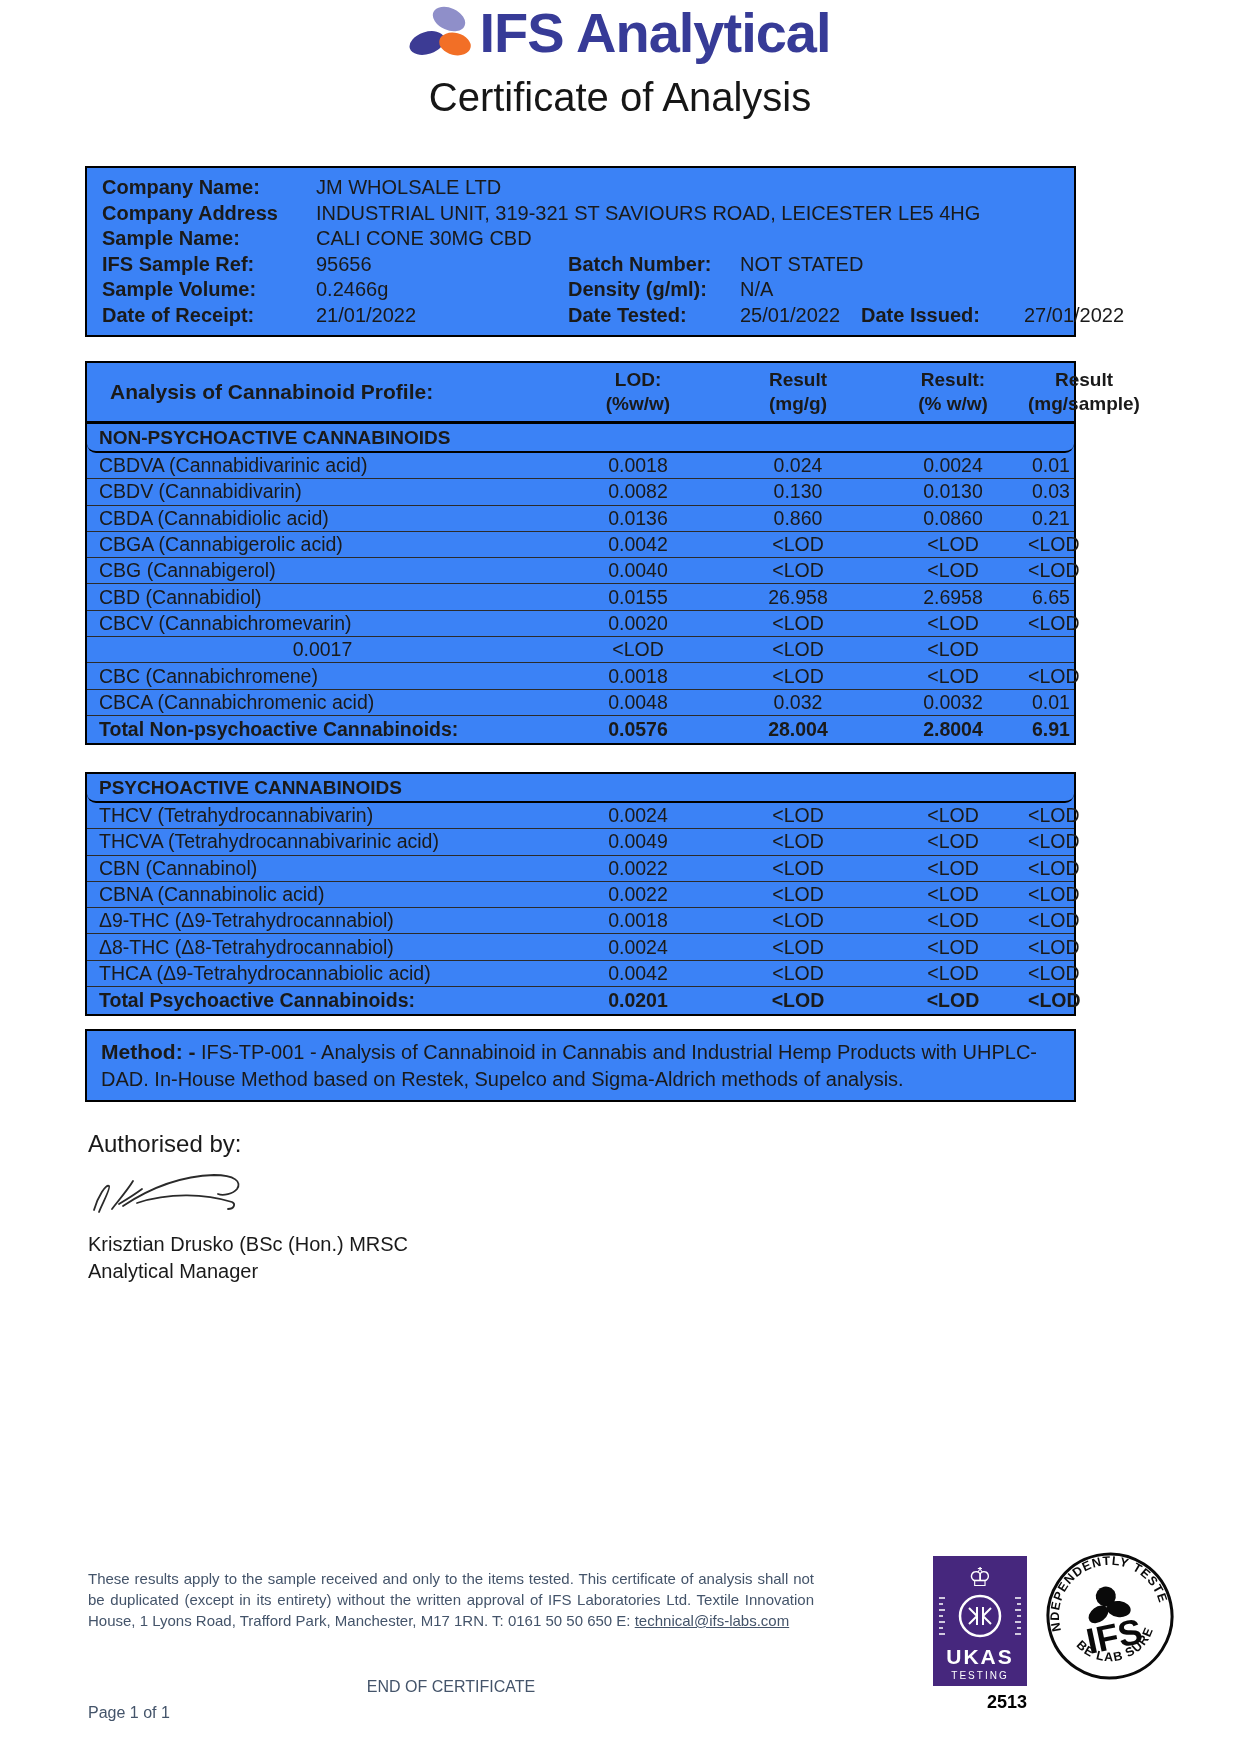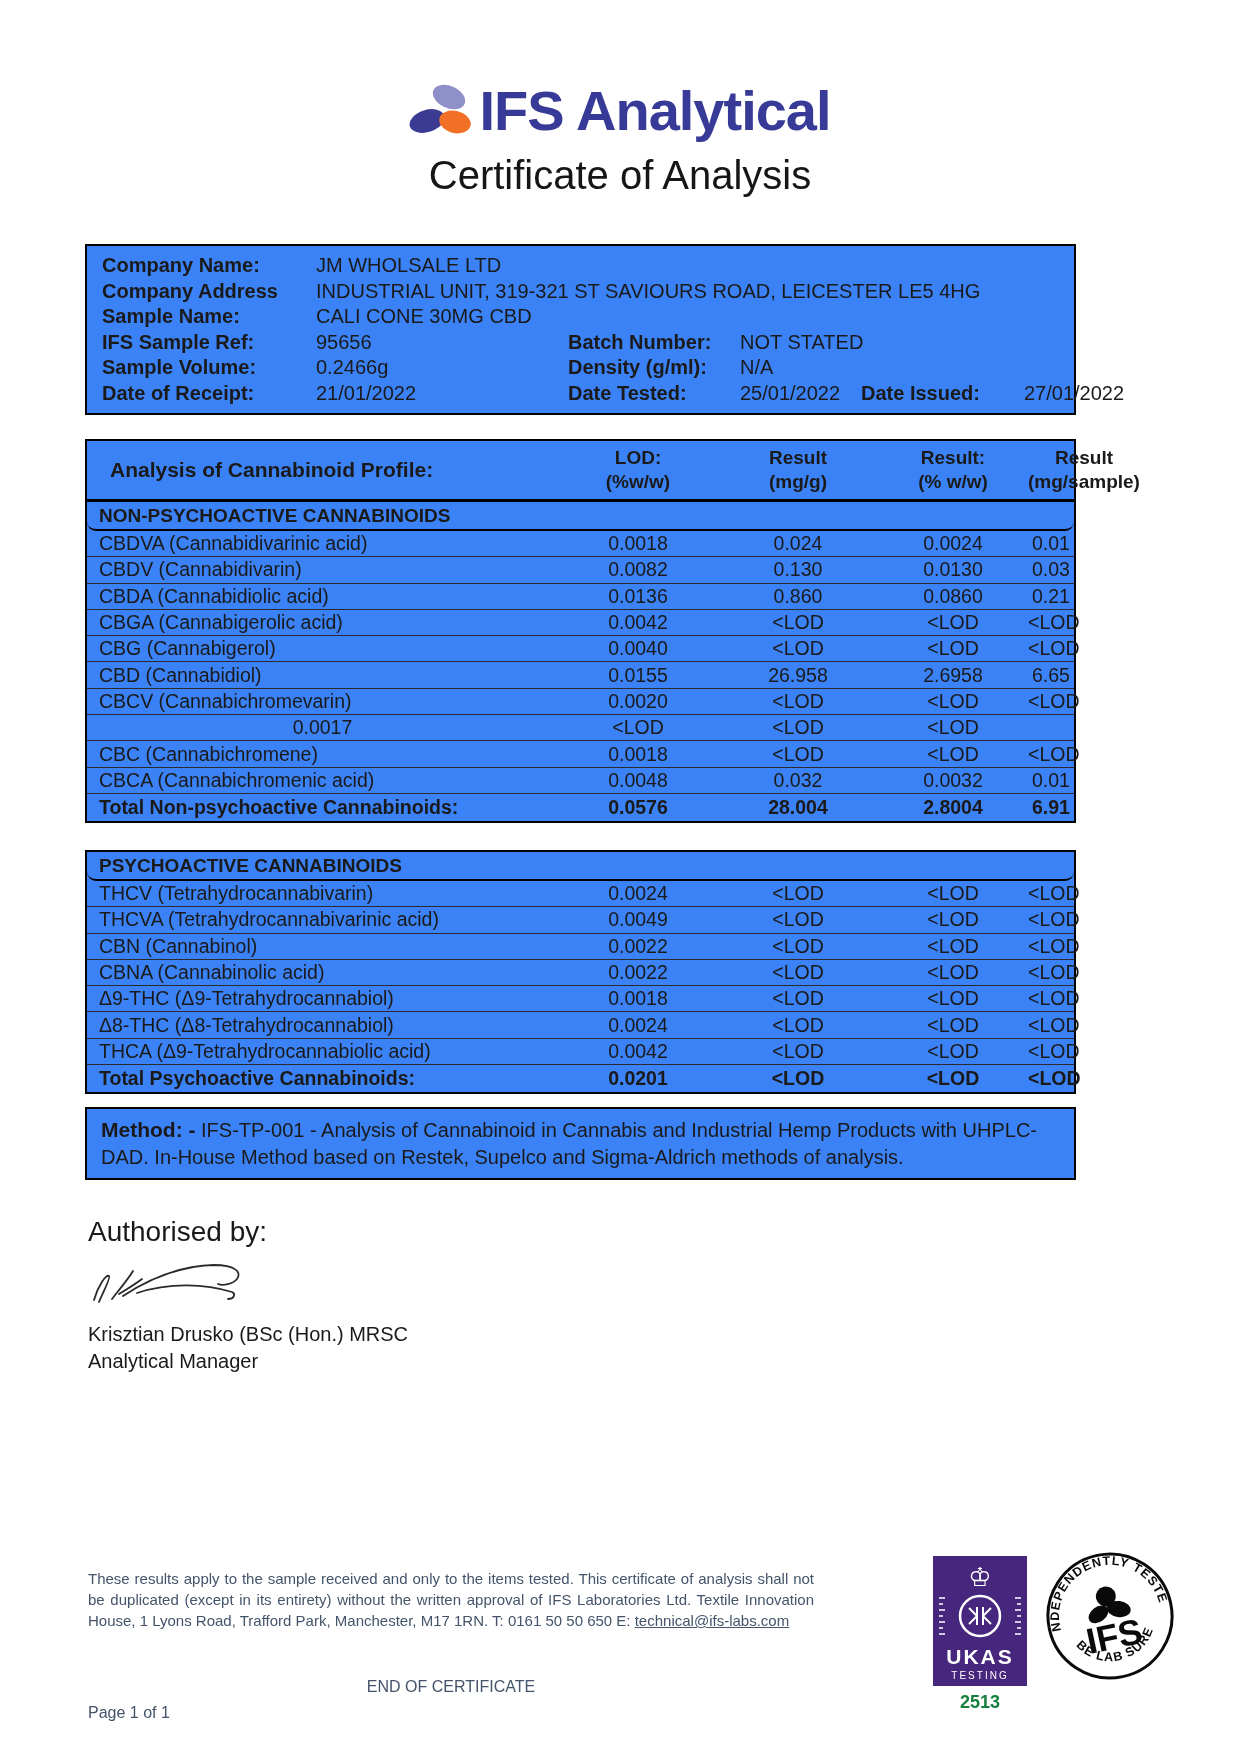--- a/index.html
+++ b/index.html
@@ -6,21 +6,20 @@
   .page{
     position:relative;
     width:1240px;height:1754px;
     background:#ffffff;
     font-family:"Liberation Sans", sans-serif;
     color:#1a1a1a;
     overflow:hidden;
   }
   
   .brand-row{
-    padding-top:78px;
     display:flex;justify-content:center;align-items:center;gap:4px;
   }
   .brand-text{
     font-size:56px;font-weight:bold;color:#373b97;letter-spacing:-1px;
   }
   .doc-title{
     margin:10px 0 0 0;text-align:center;
     font-size:40px;font-weight:400;color:#161616;
   }
   
@@ -65,40 +64,40 @@
   .trow .tcell.left{text-align:left;padding-left:12px;}
   .trow.total{font-weight:bold;height:27px;}
   .ctable2{margin-top:27px;}
   
   .method-box{
     margin-top:13px;padding:7px 14px;
     font-size:20px;line-height:27px;
   }
   .method-label{font-weight:bold;font-size:21px;}
   
-  .auth{margin:36px 0 0 88px;font-size:28px;}
+  .auth{margin:28px 0 0 88px;font-size:24px;}
   .sig{margin:8px 0 0 88px;}
   .signer{margin:6px 0 0 88px;font-size:20px;line-height:27px;}
   
   .disclaimer{
     position:absolute;left:88px;top:1568px;width:726px;
     font-size:15px;line-height:21px;color:#44546a;text-align:justify;margin:0;
   }
   .disclaimer .email{color:#44546a;text-decoration:underline;}
   .end-cert{
     position:absolute;left:88px;top:1678px;width:726px;text-align:center;
     font-size:16px;color:#44546a;
   }
   .page-num{
     position:absolute;left:88px;top:1704px;font-size:16px;color:#44546a;
   }
   .ukas{position:absolute;left:933px;top:1556px;}
   .ukas-number{
-    position:absolute;left:933px;top:1692px;width:94px;text-align:center;
-    font-size:18px;font-weight:bold;color:#15803d;
+    position:absolute;left:933px;top:1692px;width:94px;text-align:right;
+    font-size:18px;font-weight:bold;color:#000000;
   }
   .stamp{position:absolute;left:1044px;top:1550px;}
 </style>
 </head>
 <body>
 
 <div class="page">
 
   <div class="brand-row">
     <svg width="66" height="60" viewBox="0 0 66 60">

